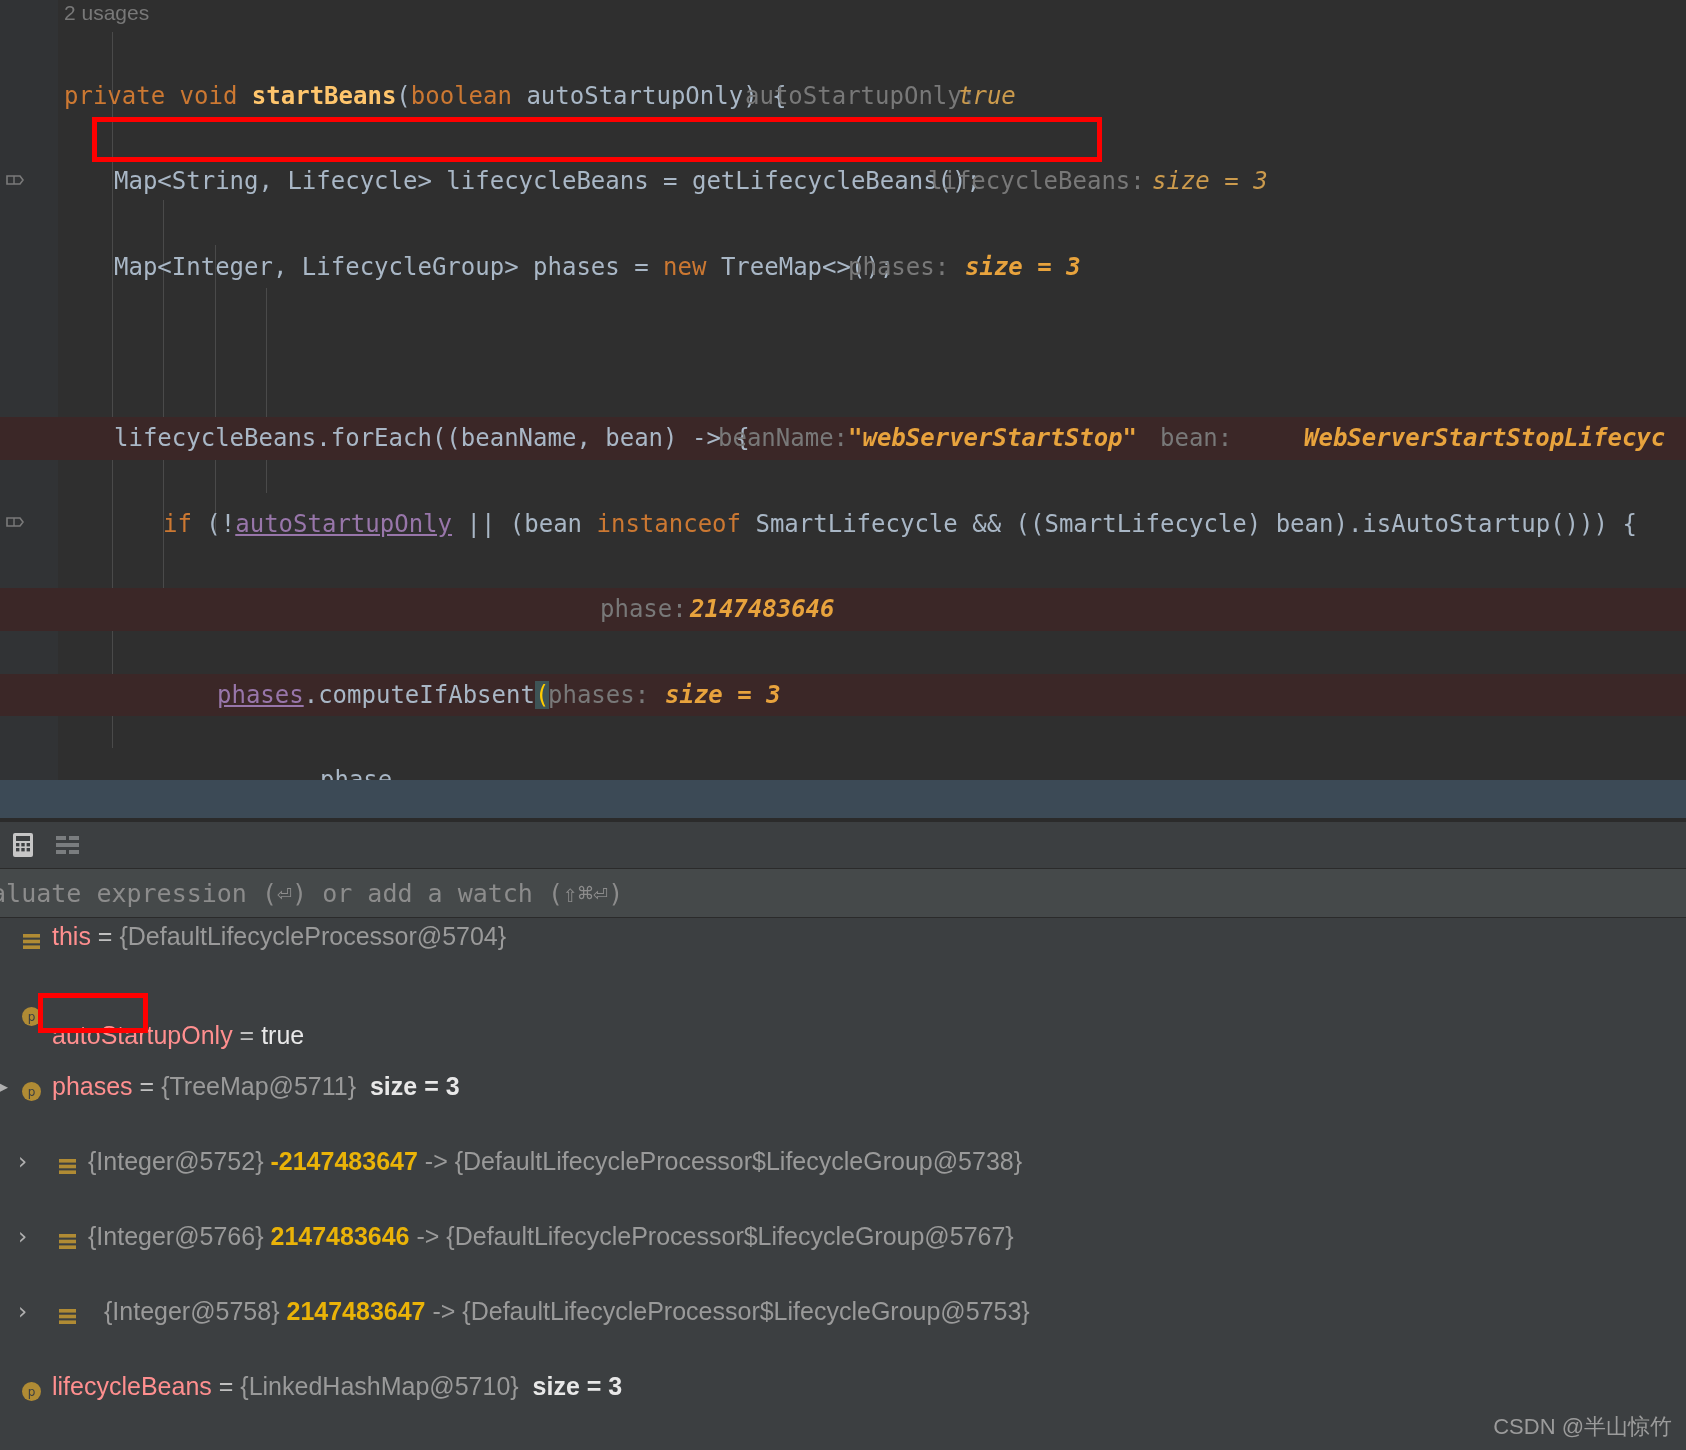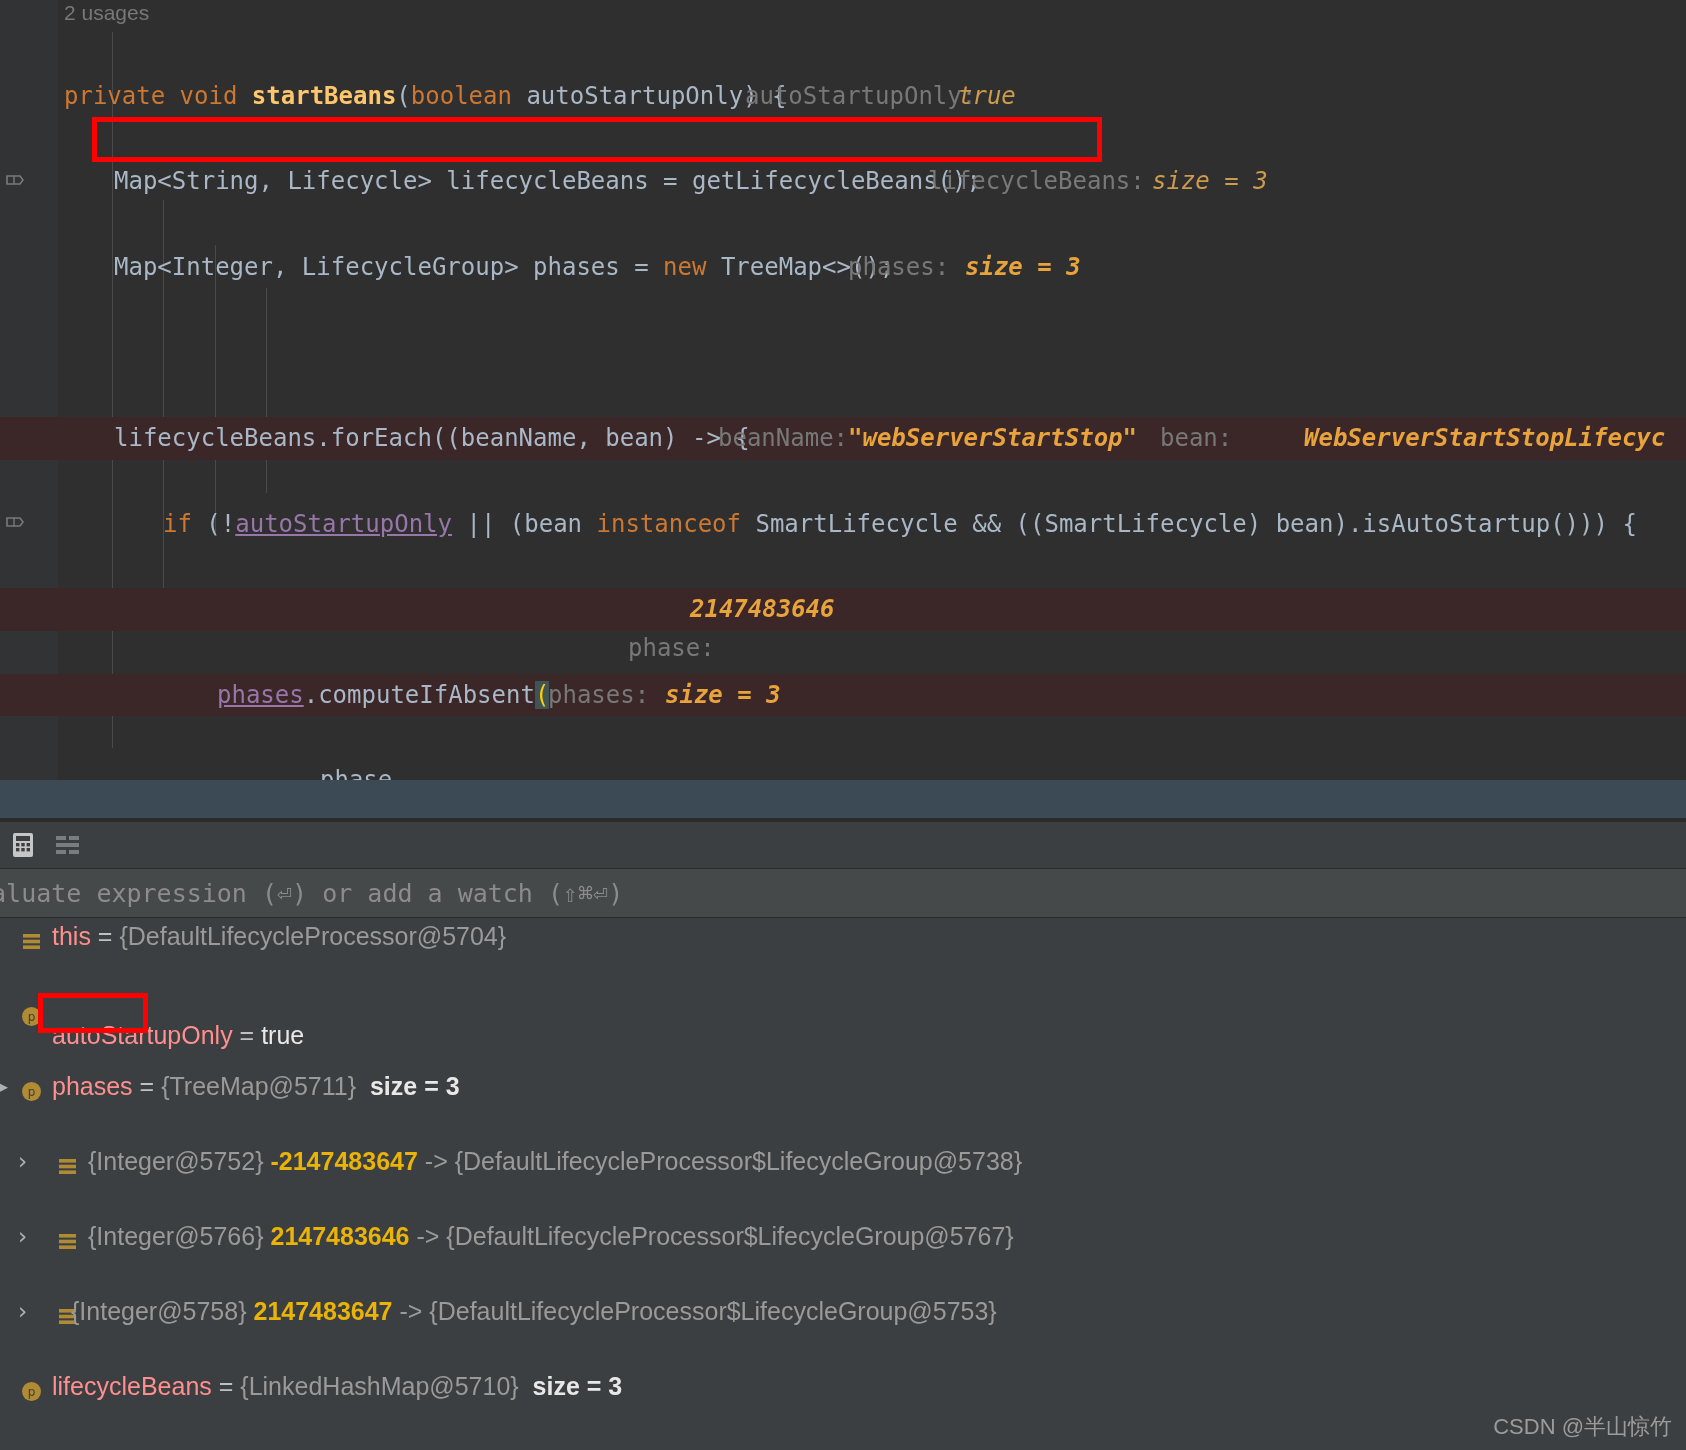--- a/index.html
+++ b/index.html
@@ -125,21 +125,21 @@
     <span class="fold" style="top:11px;">
       <svg width="22" height="22" viewBox="0 0 22 22">
           <path d="M3 5 H16 L19 9 L16 13 H3 Z" fill="none" stroke="#7a7a7a" stroke-width="1.6"></path>
           <path d="M10 5 V13" stroke="#7a7a7a" stroke-width="1.4"></path>
         </svg>
     </span>
     <span class="txt" style="left:163px;"><span class="kw">if</span> (!<span class="param">autoStartupOnly</span> || (bean <span class="kw">instanceof</span> SmartLifecycle &amp;&amp; ((SmartLifecycle) bean).isAutoStartup())) {</span>
   </div>
 
   <div class="line exec" style="top:290px;">
-    <span class="txt hintlabel" style="left:628px;margin-top:39px;">phase:</span>
+    <span class="txt hintlabel" style="left:600px;">phase:</span>
     <span class="txt hintvalo" style="left:690px;">2147483646</span>
   </div>
 
   <div class="line exec" style="top:333px;">
     <span class="txt" style="left:217px;"><span class="param">phases</span>.computeIfAbsent<span class="caret-box" style="color:#ffcc00;">(</span></span>
     <span class="txt hintlabel" style="left:548px;">phases:</span>
     <span class="txt hintvalo" style="left:665px;">size = 3</span>
   </div>
 
   <div class="line plain" style="top:376px;">
@@ -242,21 +242,21 @@
 
     <div class="vrow" style="top:187.5px;">
       <span class="chev" style="left:18px;">›</span>
       <span class="vicon" style="left:56px;">
         <svg width="23" height="23" viewBox="0 0 23 23">
           <rect x="3" y="4" width="17" height="3.6" fill="#b08b34"></rect>
           <rect x="3" y="9.7" width="17" height="3.6" fill="#b08b34"></rect>
           <rect x="3" y="15.4" width="17" height="3.6" fill="#b08b34"></rect>
         </svg>
       </span>
-      <span class="vtext" style="left:71px;"><span class="vref">{Integer@5758}</span> <span class="vnum">2147483647</span> <span class="vref">-&gt; {DefaultLifecycleProcessor$LifecycleGroup@5753}</span></span>
+      <span class="vtext" style="left:104px;"><span class="vref">{Integer@5758}</span> <span class="vnum">2147483647</span> <span class="vref">-&gt; {DefaultLifecycleProcessor$LifecycleGroup@5753}</span></span>
     </div>
 
     <div class="vrow" style="top:225px;">
       <span class="vicon" style="left:20px;">
         <svg width="23" height="23" viewBox="0 0 23 23">
           <circle cx="11.5" cy="11.5" r="9.5" fill="#b08b34"></circle>
           <text x="11.5" y="16" font-size="12" font-family="DejaVu Sans, sans-serif" fill="#3c3f41" text-anchor="middle">p</text>
         </svg>
       </span>
       <span class="vtext" style="left:52px;"><span class="vname">lifecycleBeans</span><span class="veq"> = </span><span class="vref">{LinkedHashMap@5710}</span><span class="vsize">&nbsp; size = 3</span></span>

